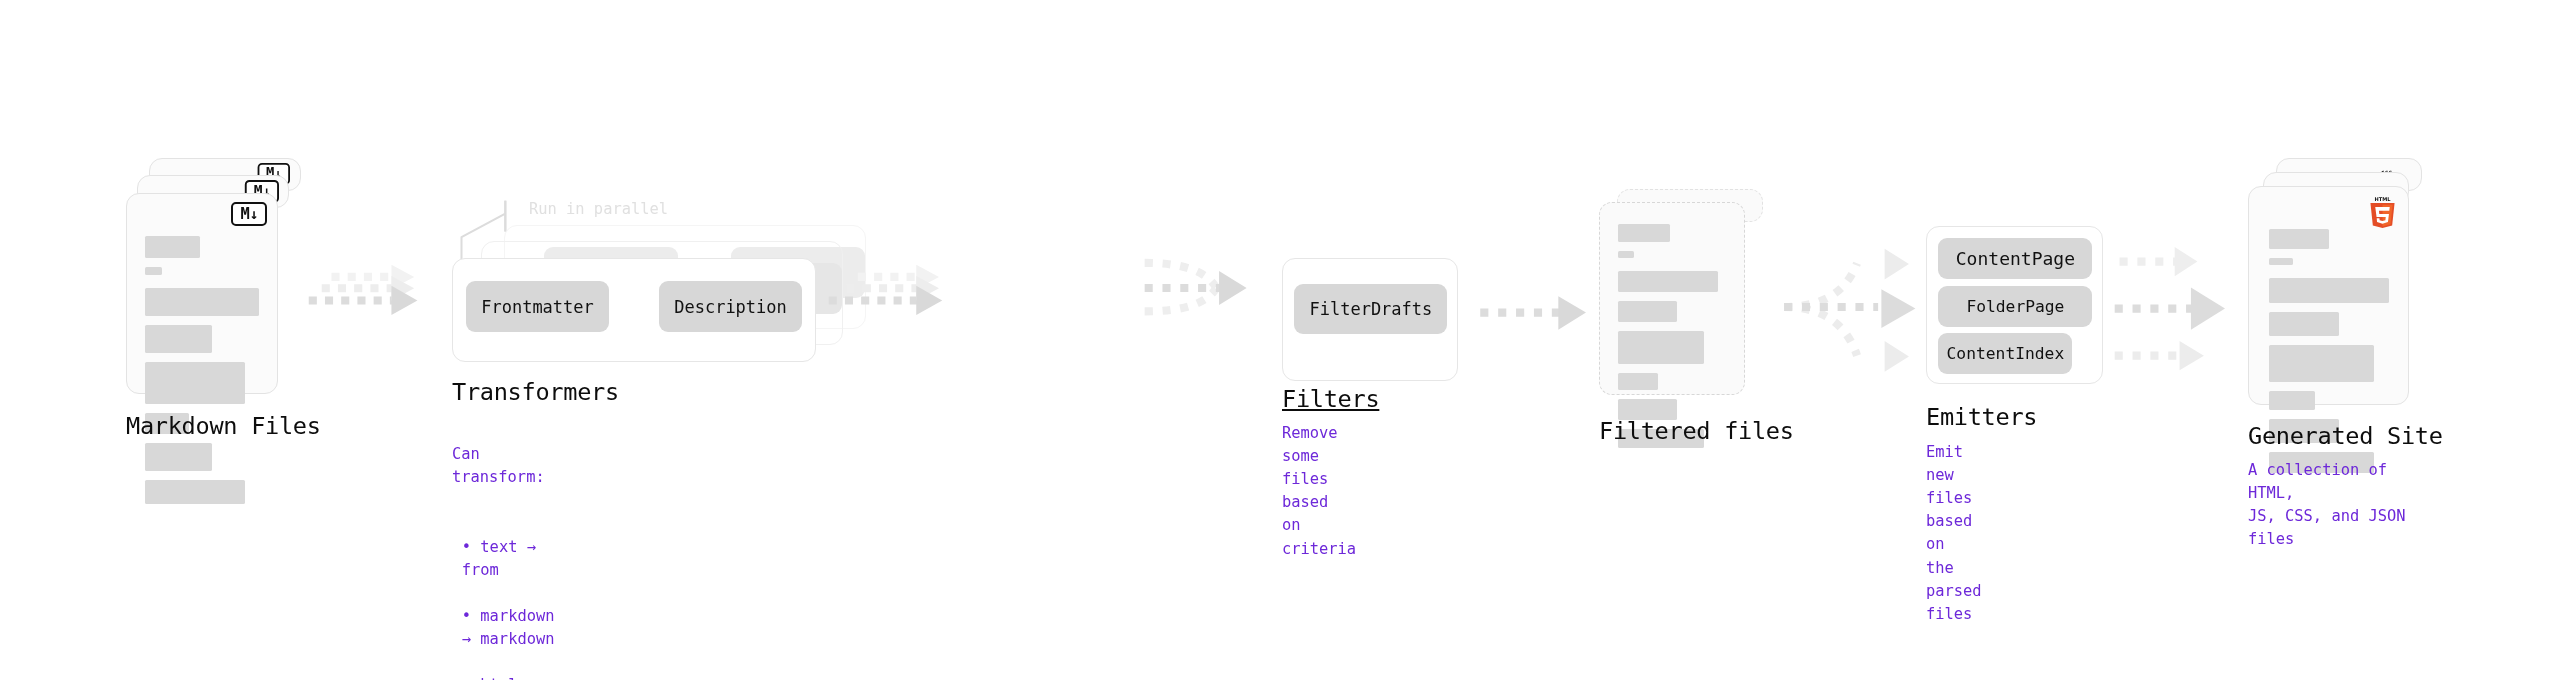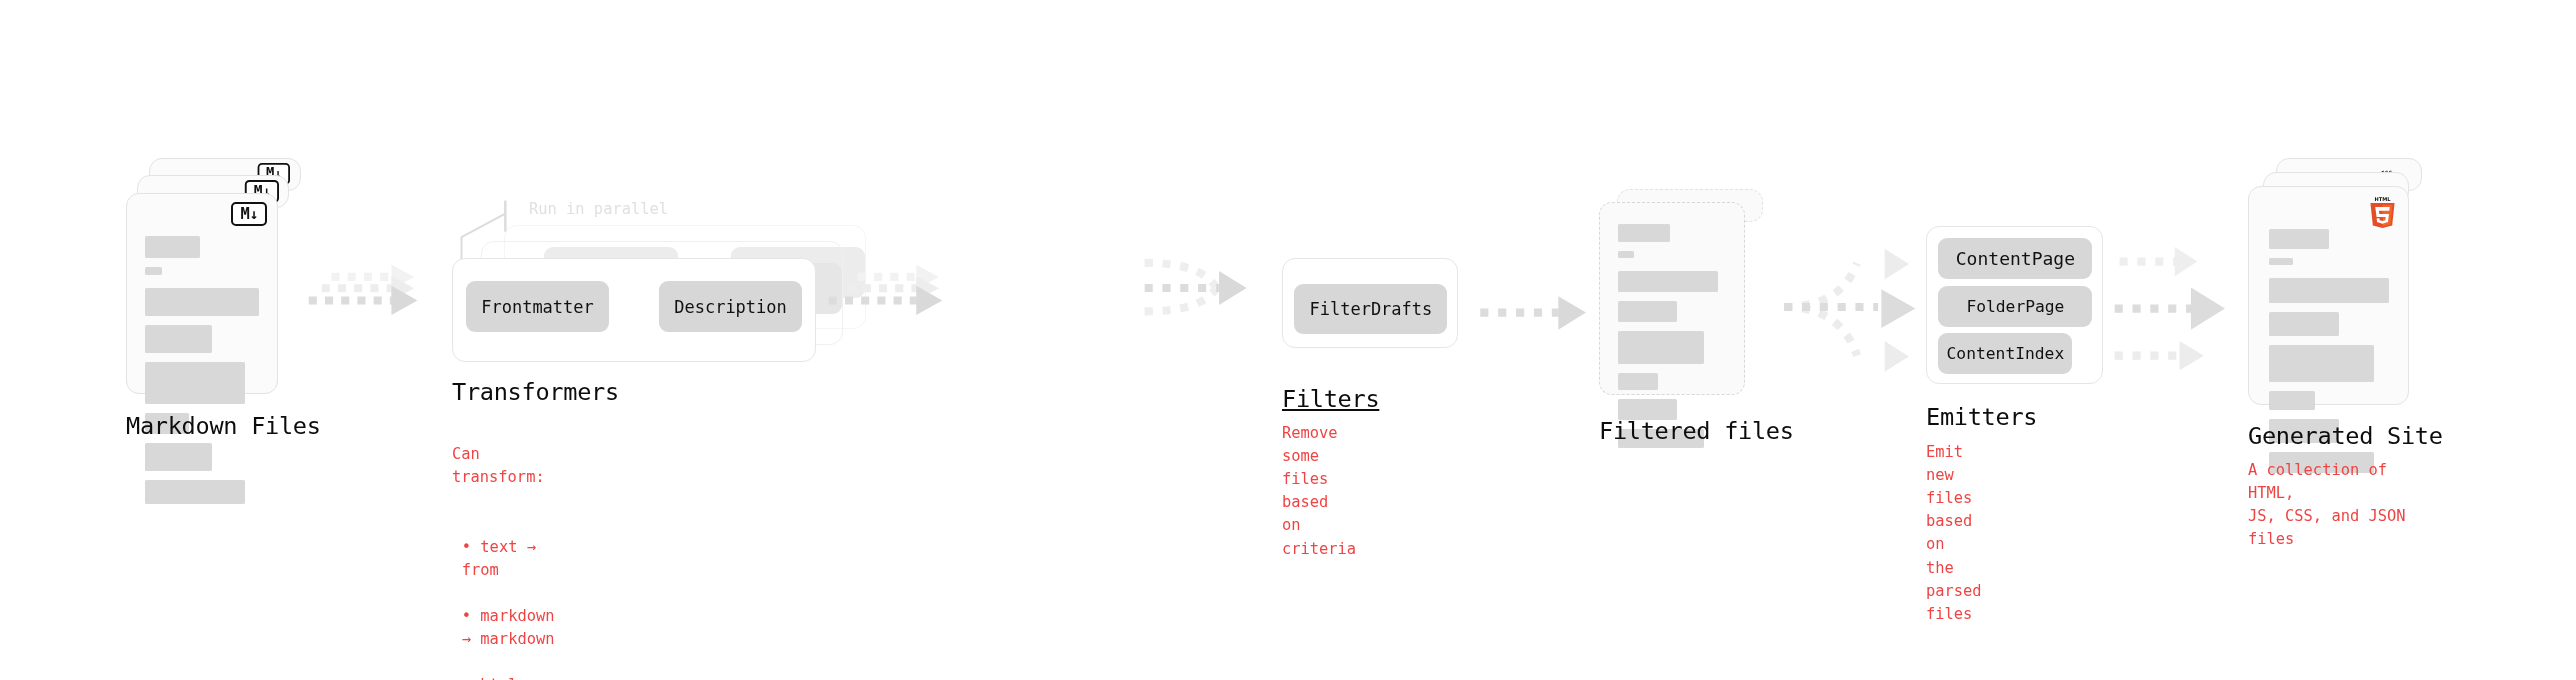--- a/index.html
+++ b/index.html
@@ -98,21 +98,21 @@
     position: absolute;
     font-size: 23.6px;
     color: #0d0d0d;
     white-space: nowrap;
     letter-spacing: -0.3px;
   }
   .caption-sub {
     position: absolute;
     font-size: 15.4px;
     line-height: 1.5;
-    color: #ef4444;
+    color: #6d28d9;
     white-space: pre-line;
   }
   .caption-sub ul { list-style: none; }
   .caption-sub li::before { content: "\2022\00a0 "; }
   .caption-sub li { padding-left: 9.8px; }
 
   
   .parallel-label {
     position: absolute;
     font-size: 15.4px;
@@ -237,21 +237,21 @@
       <g fill="none" stroke-width="10" stroke-dasharray="10 12">
         <path d="M8 6 Q 78 6 96 36" stroke="#eeeeee"></path>
         <path d="M8 66 Q 78 66 96 38" stroke="#eeeeee"></path>
         <line x1="8" y1="37" x2="104" y2="37" stroke="#dcdcdc"></line>
       </g>
       <polygon points="100,16 100,58 134,37" fill="#d9d9d9"></polygon>
     </svg>
   </div>
 
   <div class="node" style="left:1282px; top:258px;">
-    <div class="group" style="left:0px; top:0px; width:176px; height:90px;">
+    <div class="group" style="left:0px; top:0px; width:176px; height:123px;">
       <div class="pill" style="left:11.4px; top:25px; width:153px; height:50px;">FilterDrafts</div>
     </div>
     <div class="caption-title" style="left:0px; top:127px;text-decoration:underline;">Filters</div>
     <div class="caption-sub" style="left:0px; top:164px;">Remove some files based
 on criteria</div>
   </div>
 
   <div class="node" style="left:1477px; top:293px;">
     <svg width="122" height="49" viewBox="0 0 150 60">
       <line x1="4" y1="24" x2="104" y2="24" stroke="#dcdcdc" stroke-width="10" stroke-dasharray="10 12" fill="none"></line>

